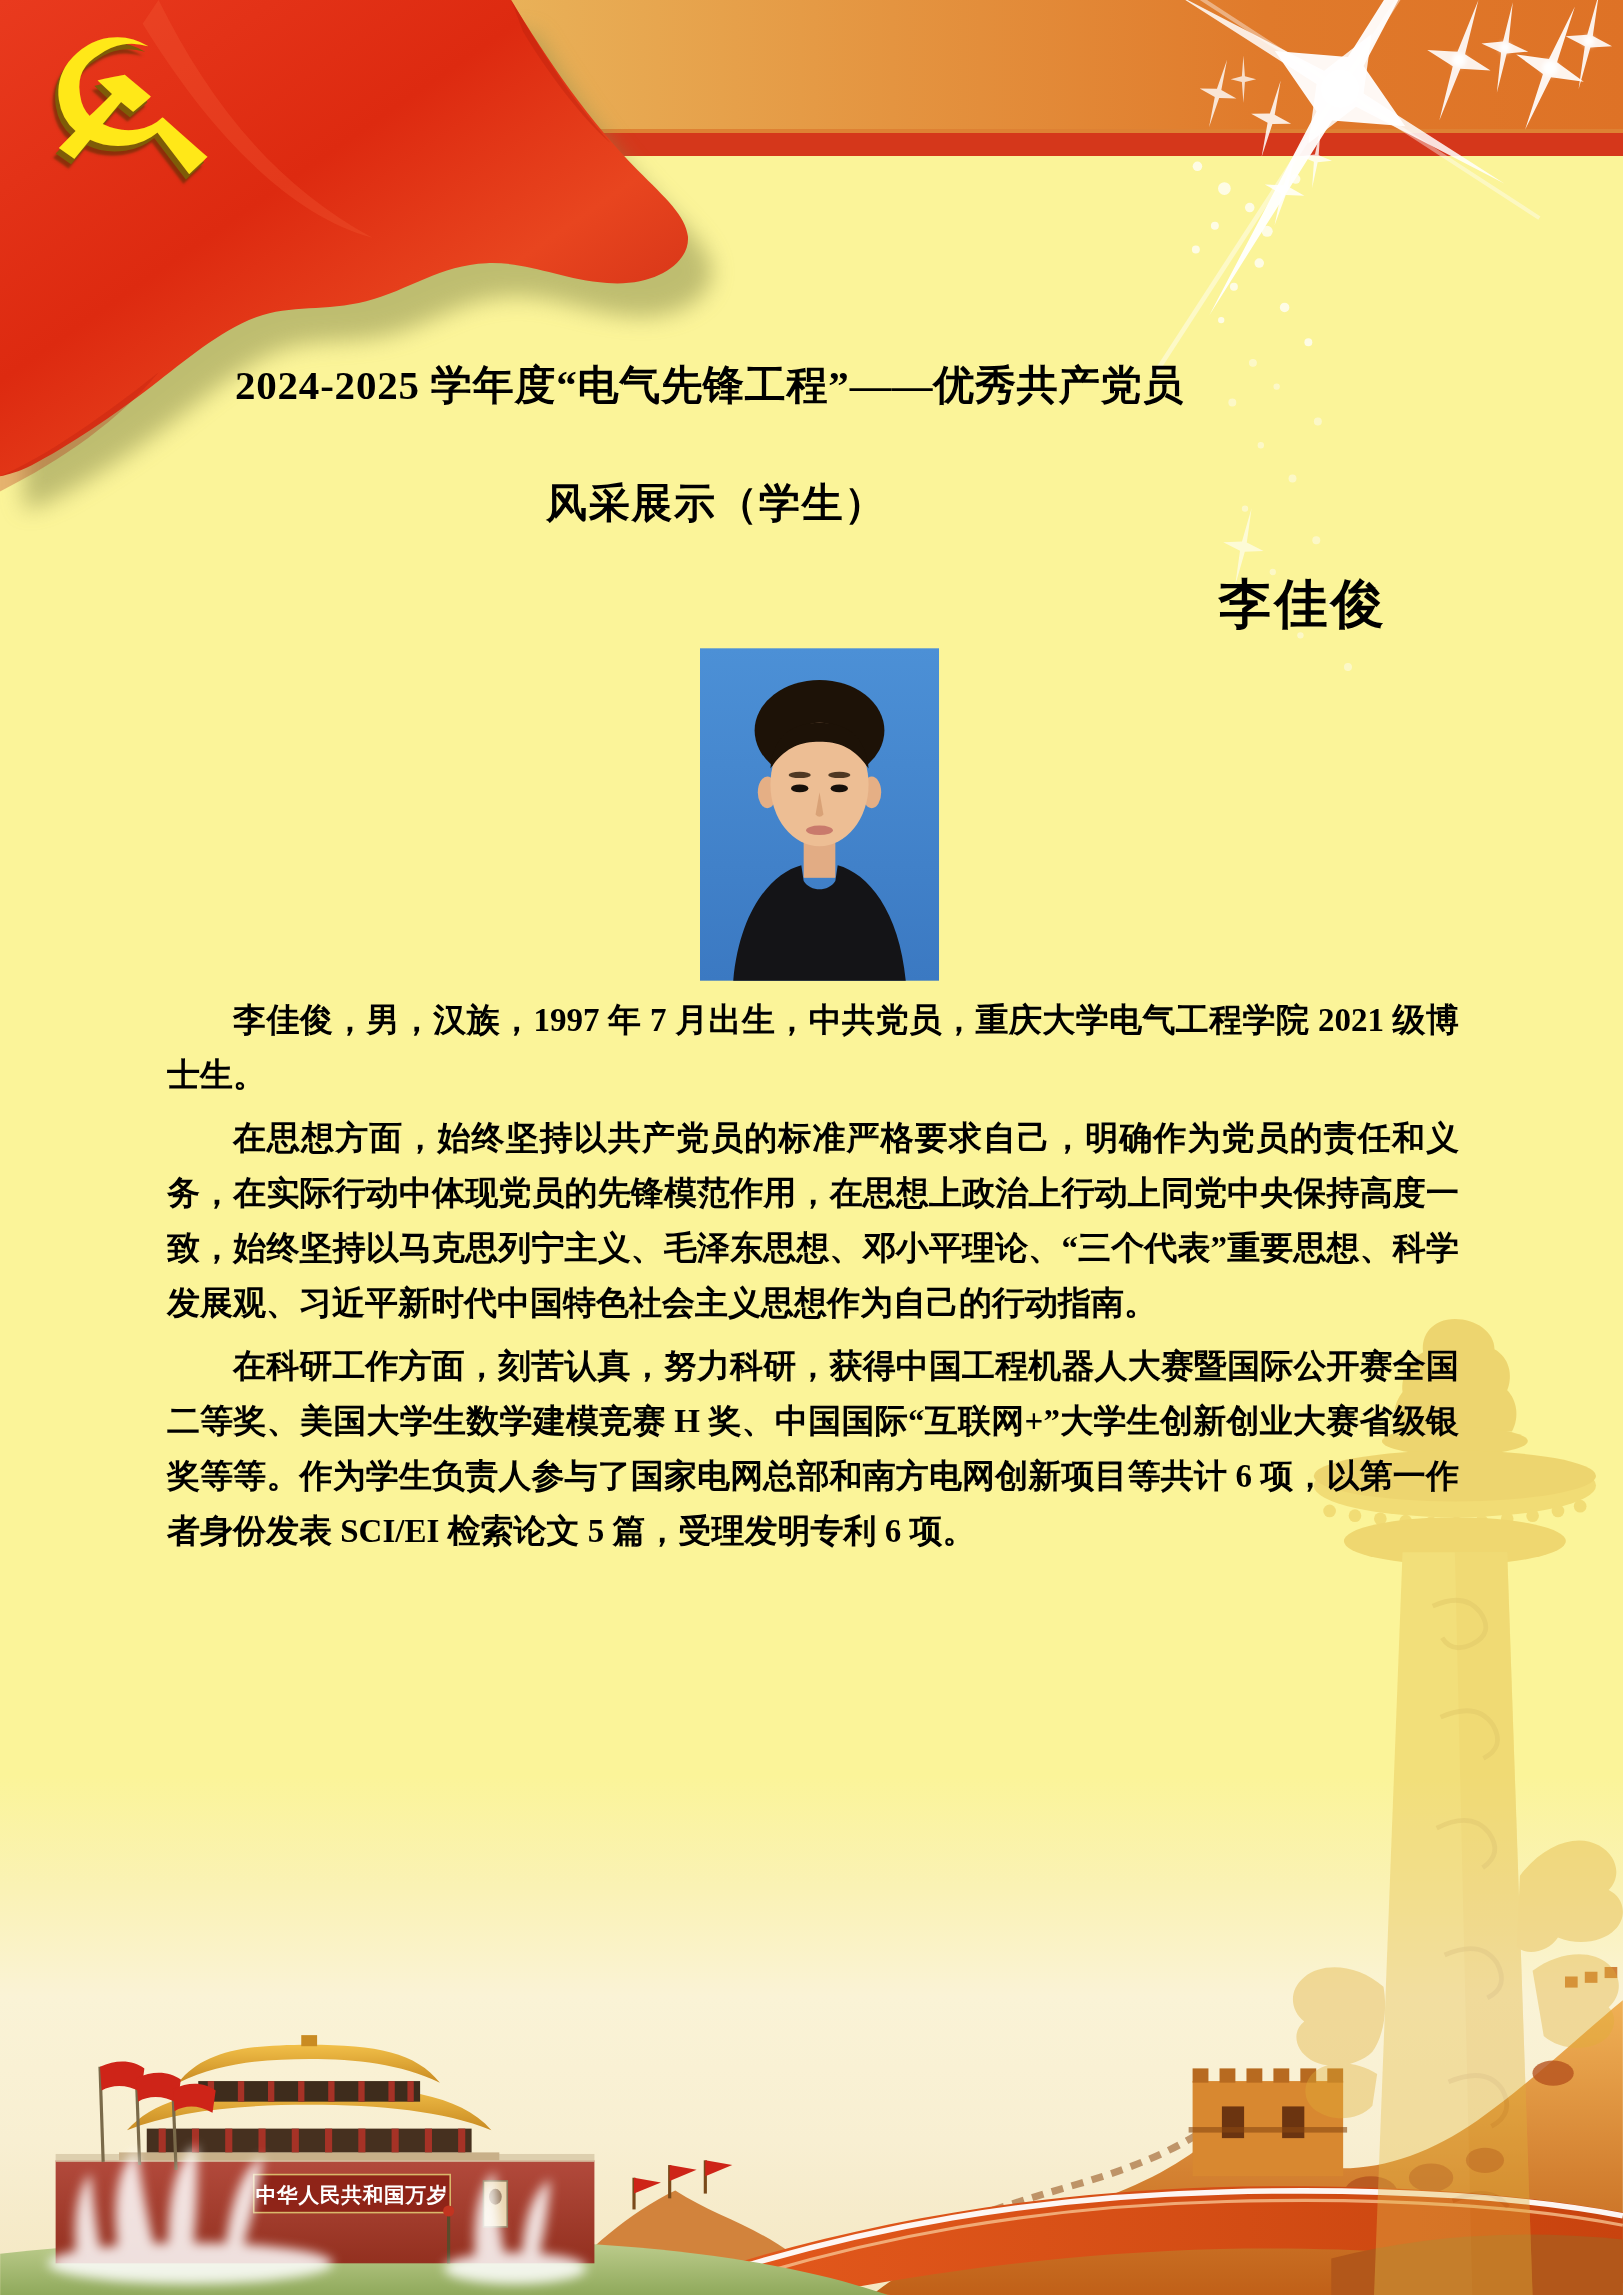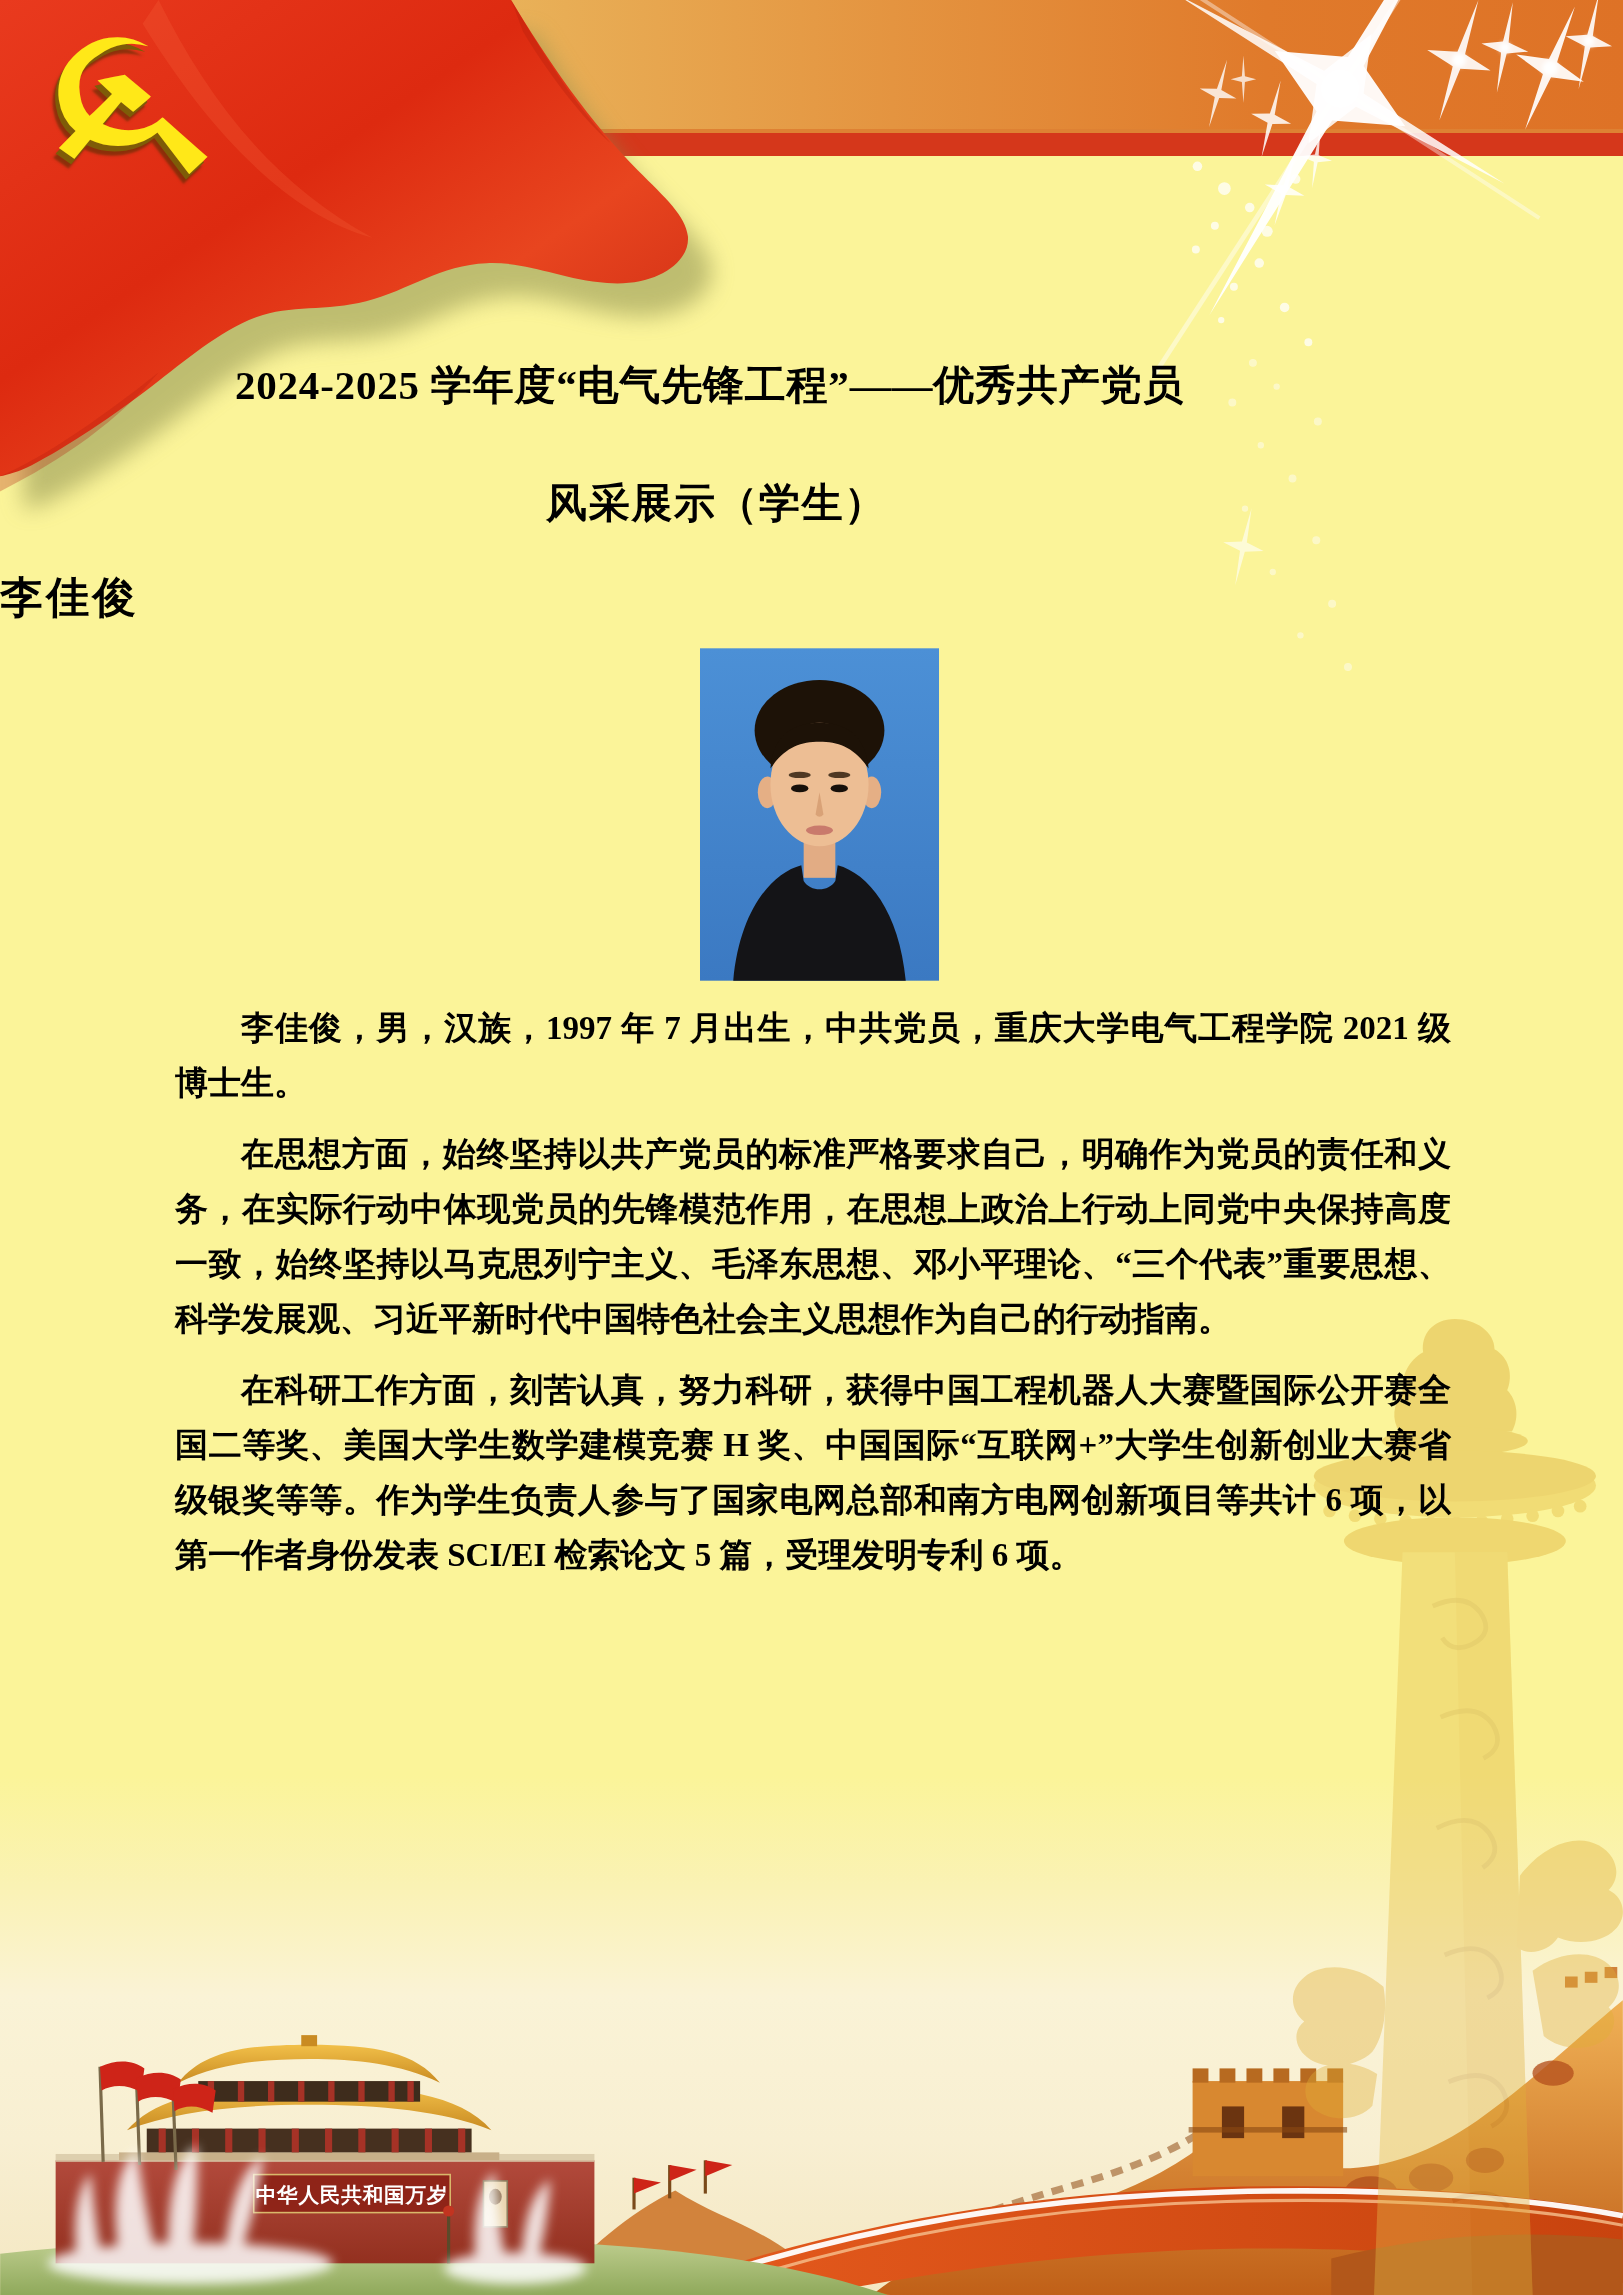--- a/index.html
+++ b/index.html
@@ -19,28 +19,28 @@
   .emblem{position:absolute;left:38px;top:3.2px;z-index:4;
     font-family:"DejaVu Sans",sans-serif;font-size:200px;line-height:1.1;
     color:#FFE818;transform:scaleX(-1) rotate(8deg);
     text-shadow:4px 4.8px 0 #7e5c08,7.1px 8.7px 2.4px rgba(70,45,0,.55);}
   .sparkles{position:absolute;left:1148px;top:0;width:476px;height:713px;z-index:4;}
   
   .title1{position:absolute;left:0;top:358px;width:1419px;text-align:center;
     font-size:41px;font-weight:900;letter-spacing:0.8px;z-index:6;}
   .title2{position:absolute;left:0;top:476px;width:1433px;text-align:center;
     font-size:41px;font-weight:900;letter-spacing:1.6px;z-index:6;}
-  .person-name{position:absolute;left:0;top:569px;width:1387px;text-align:left;
-    font-size:43px;font-weight:900;letter-spacing:3.2px;z-index:6;}
+  .person-name{position:absolute;left:0;top:569px;width:1387px;text-align:right;
+    font-size:53px;font-weight:900;letter-spacing:3.2px;z-index:6;}
   
   .photo{position:absolute;left:700px;top:648px;width:239px;height:333px;z-index:6;}
   
   .bodytext{position:absolute;left:159px;top:985px;width:1308px;z-index:6;
     font-size:33px;line-height:55px;font-weight:600;text-align:justify;text-justify:inter-ideograph;}
-  .bodytext p{margin:16px;text-indent:2em;}
+  .bodytext p{margin:8px;text-indent:2em;}
   
   .column-watermark{position:absolute;left:1282px;top:1273px;width:341px;height:1023px;z-index:4;}
   
   .bottom-scene{position:absolute;left:0;top:1883px;width:1623px;height:412px;z-index:3;}
 </style>
 </head>
 <body>
 
 <div id="page">
 

